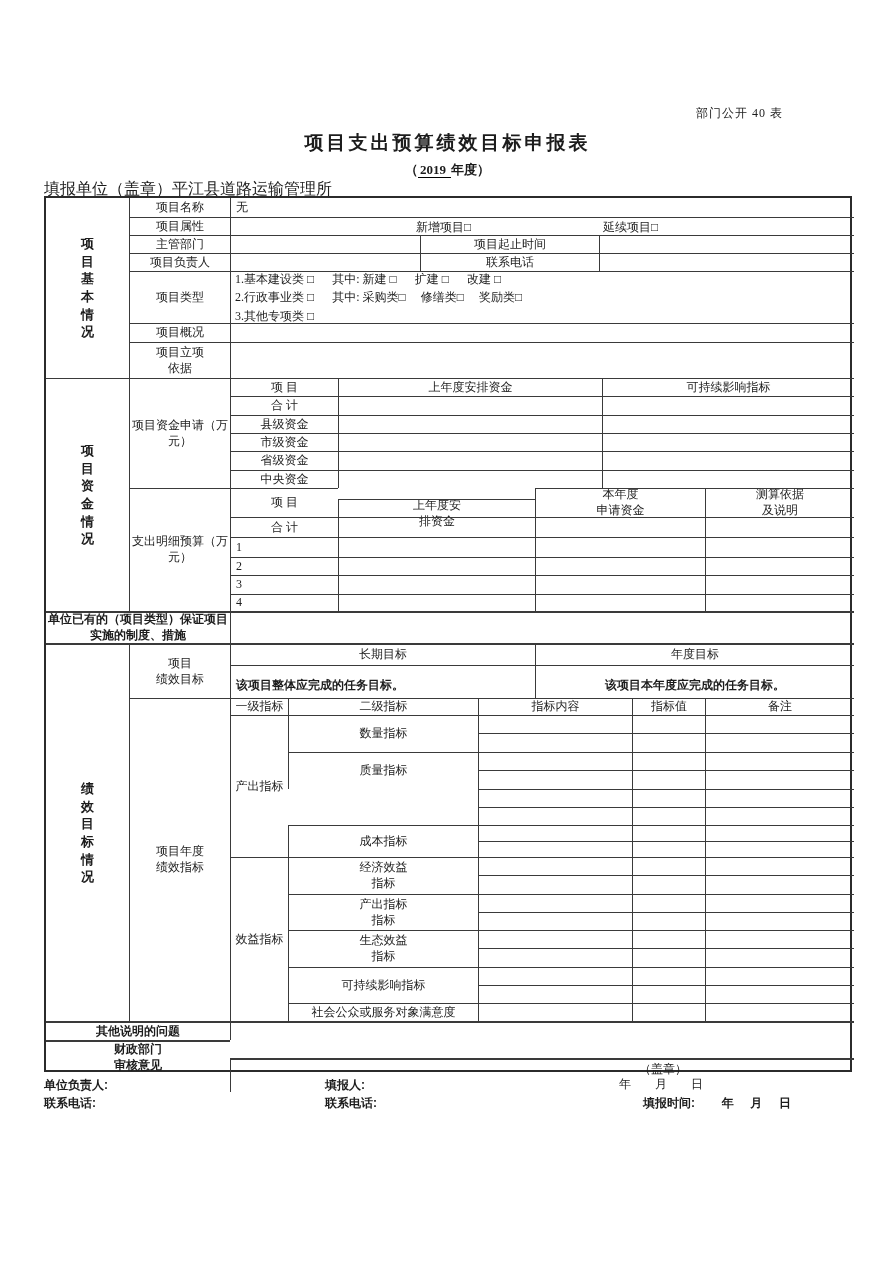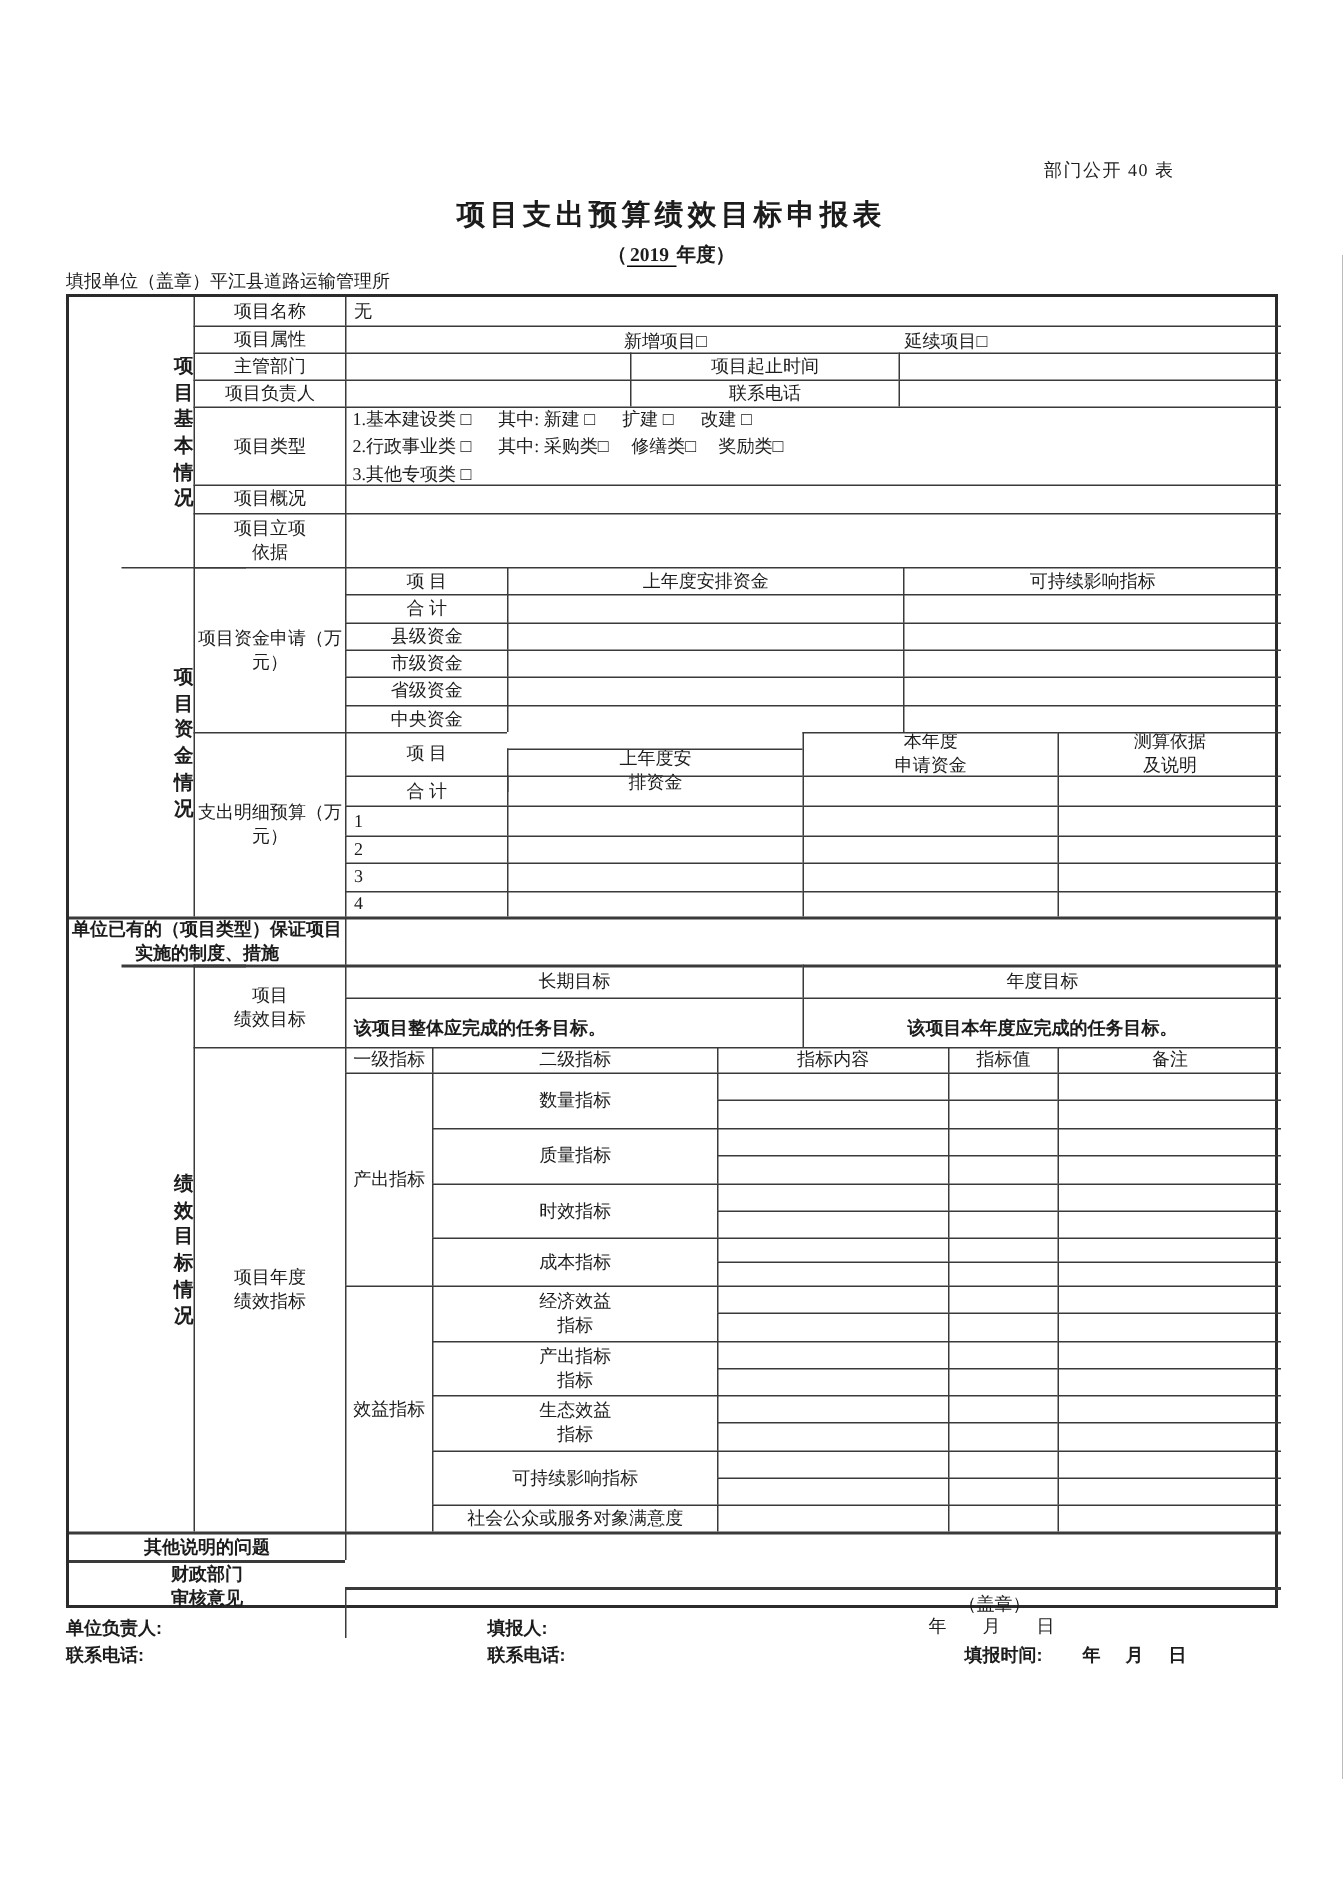--- a/index.html
+++ b/index.html
@@ -4,34 +4,34 @@
 <style>
   html,body{margin:0;padding:0;background:#888;}
   .page{
     position:relative;width:895px;height:1267px;background:#ffffff;
     font-family:"Liberation Serif","DejaVu Serif",serif;color:#1c1c1c;overflow:hidden;
   }
   .corner{position:absolute;left:696px;top:105px;font-size:12px;letter-spacing:1px;}
   .title{position:absolute;left:0;right:0;top:130px;text-align:center;font-size:19px;font-weight:bold;letter-spacing:3px;}
   .subtitle{position:absolute;left:0;right:0;top:161px;text-align:center;font-size:13px;font-weight:bold;}
   .subtitle .year{border-bottom:1px solid #000;padding:0 5px 0 2px;}
-  .unitline{position:absolute;left:44px;top:179px;font-size:12px;}
+  .unitline{position:absolute;left:44px;top:179px;font-size:16px;}
   .tbl{position:absolute;left:44px;top:196px;width:808px;height:876px;border:2px solid #2b2b2b;box-sizing:border-box;}
   .c{
     position:absolute;box-sizing:border-box;border-left:1px solid #3a3a3a;border-top:1px solid #3a3a3a;
     display:flex;align-items:center;justify-content:center;text-align:center;
     font-size:12px;line-height:1.3;overflow:hidden;
   }
   .e0{border-left:none;} .t0{border-top:none;}
   .t2{border-top-width:2px;}
   .al{justify-content:flex-start;text-align:left;padding-left:5px;}
   .bot{align-items:flex-end;padding-bottom:4px;font-weight:bold;}
   .preline{white-space:pre-line;}
   .bsans{font-family:"Liberation Sans","DejaVu Sans",sans-serif;font-weight:bold;font-size:12px;}
-  .vwrap{display:flex;align-items:center;justify-content:center;margin-left:35px;}
+  .vwrap{display:flex;align-items:center;justify-content:center;}
   .vtext{display:block;width:15px;word-break:break-all;line-height:1.35;font-weight:bold;font-size:13px;text-align:center;}
   .typecell{flex-direction:column;align-items:flex-start;justify-content:center;padding-left:4px;gap:2px;}
   .typecell div{white-space:pre;line-height:1.35;}
   .rel{position:relative;display:block;padding-left:21px;}
   .abs{position:absolute;font-size:12px;white-space:pre;}
   .footer-item{position:absolute;font-size:12px;font-family:"Liberation Sans","DejaVu Sans",sans-serif;font-weight:bold;white-space:pre;}
 </style>
 </head>
 <body>
 
@@ -163,21 +163,20 @@
     <div class="c" style="left:242px;top:500px;width:190px;height:17px">二级指标</div>
     <div class="c" style="left:432px;top:500px;width:154px;height:17px">指标内容</div>
     <div class="c" style="left:586px;top:500px;width:73px;height:17px">指标值</div>
     <div class="c" style="left:659px;top:500px;width:149px;height:17px">备注</div>
 
     <div class="c" style="left:184px;top:517px;width:58px;height:142px">产出指标</div>
     <div class="c" style="left:184px;top:659px;width:58px;height:164px">效益指标</div>
 
     <div class="c" style="left:242px;top:517px;width:190px;height:37px">数量指标</div>
     <div class="c" style="left:242px;top:554px;width:190px;height:37px">质量指标</div>
-    <div class="c" style="left:242px;top:591px;width:190px;height:36px">时效指标</div>
     <div class="c" style="left:242px;top:627px;width:190px;height:32px">成本指标</div>
     <div class="c preline" style="left:242px;top:659px;width:190px;height:37px">经济效益
 指标</div>
     <div class="c preline" style="left:242px;top:696px;width:190px;height:36px">产出指标
 指标</div>
     <div class="c preline" style="left:242px;top:732px;width:190px;height:37px">生态效益
 指标</div>
     <div class="c" style="left:242px;top:769px;width:190px;height:36px">可持续影响指标</div>
     <div class="c" style="left:242px;top:805px;width:190px;height:18px">社会公众或服务对象满意度</div>
 

